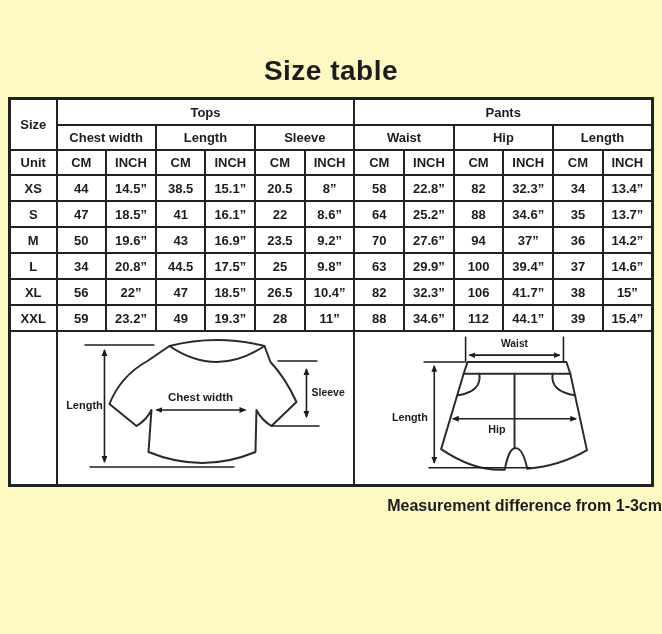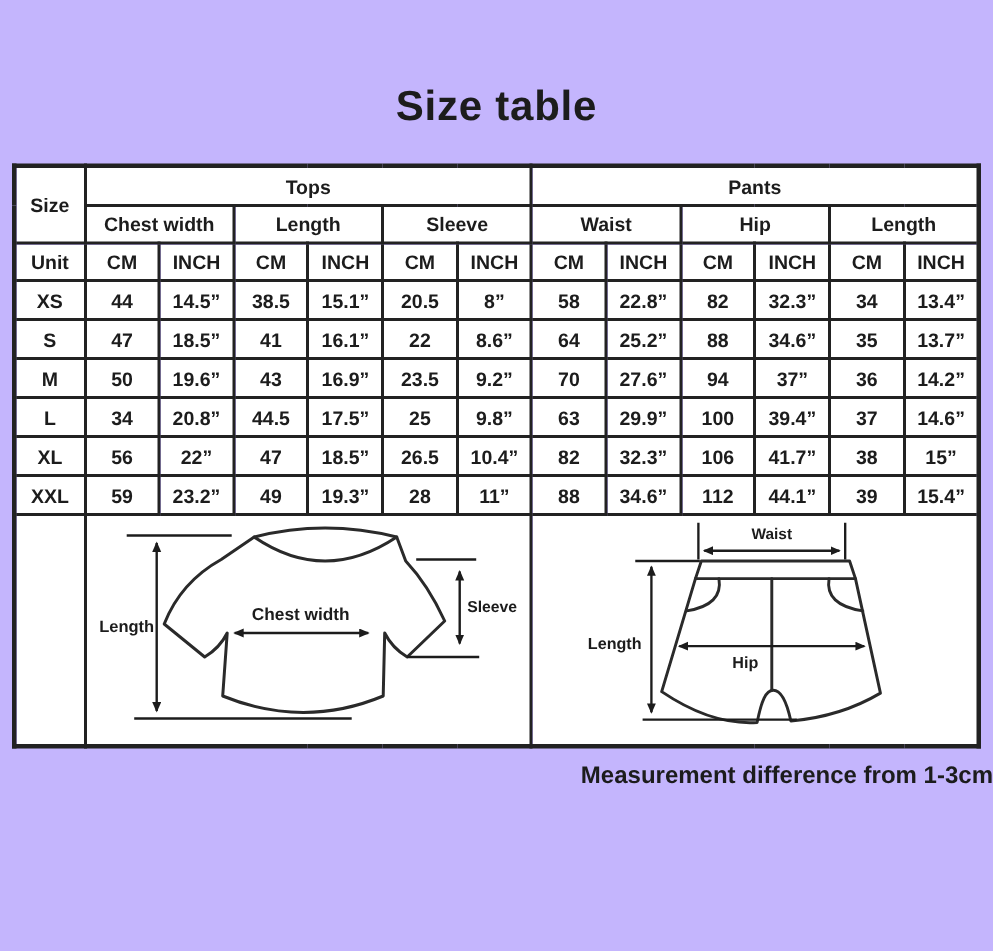--- a/index.html
+++ b/index.html
@@ -1,36 +1,36 @@
 <!DOCTYPE html>
 <html><head>
 <meta charset="utf-8">
 <style>
   html,body{margin:0;padding:0;background:#ffffff;}
   .page{
     position:relative;
     width:662px;height:634px;
-    background:#c4b5fd;
+    background:#fef9c3;
     font-family:"Liberation Sans", sans-serif;
     color:#1c1c1c;
     overflow:hidden;
   }
   .title{
     margin:0;
     padding-top:57px;
     text-align:center;
     font-size:28px;
     line-height:1;
     font-weight:bold;
     letter-spacing:0.5px;
   }
   table.size-table{
     table-layout:fixed;
     border-collapse:collapse;
-    margin:24px 0 0 8px;
+    margin:12px 0 0 8px;
     width:646px;
     border:3px solid #222222;
   }
   table.size-table td{
     border:2px solid #222222;
     text-align:center;
     vertical-align:middle;
     font-weight:bold;
     font-size:13px;
     padding:0;

